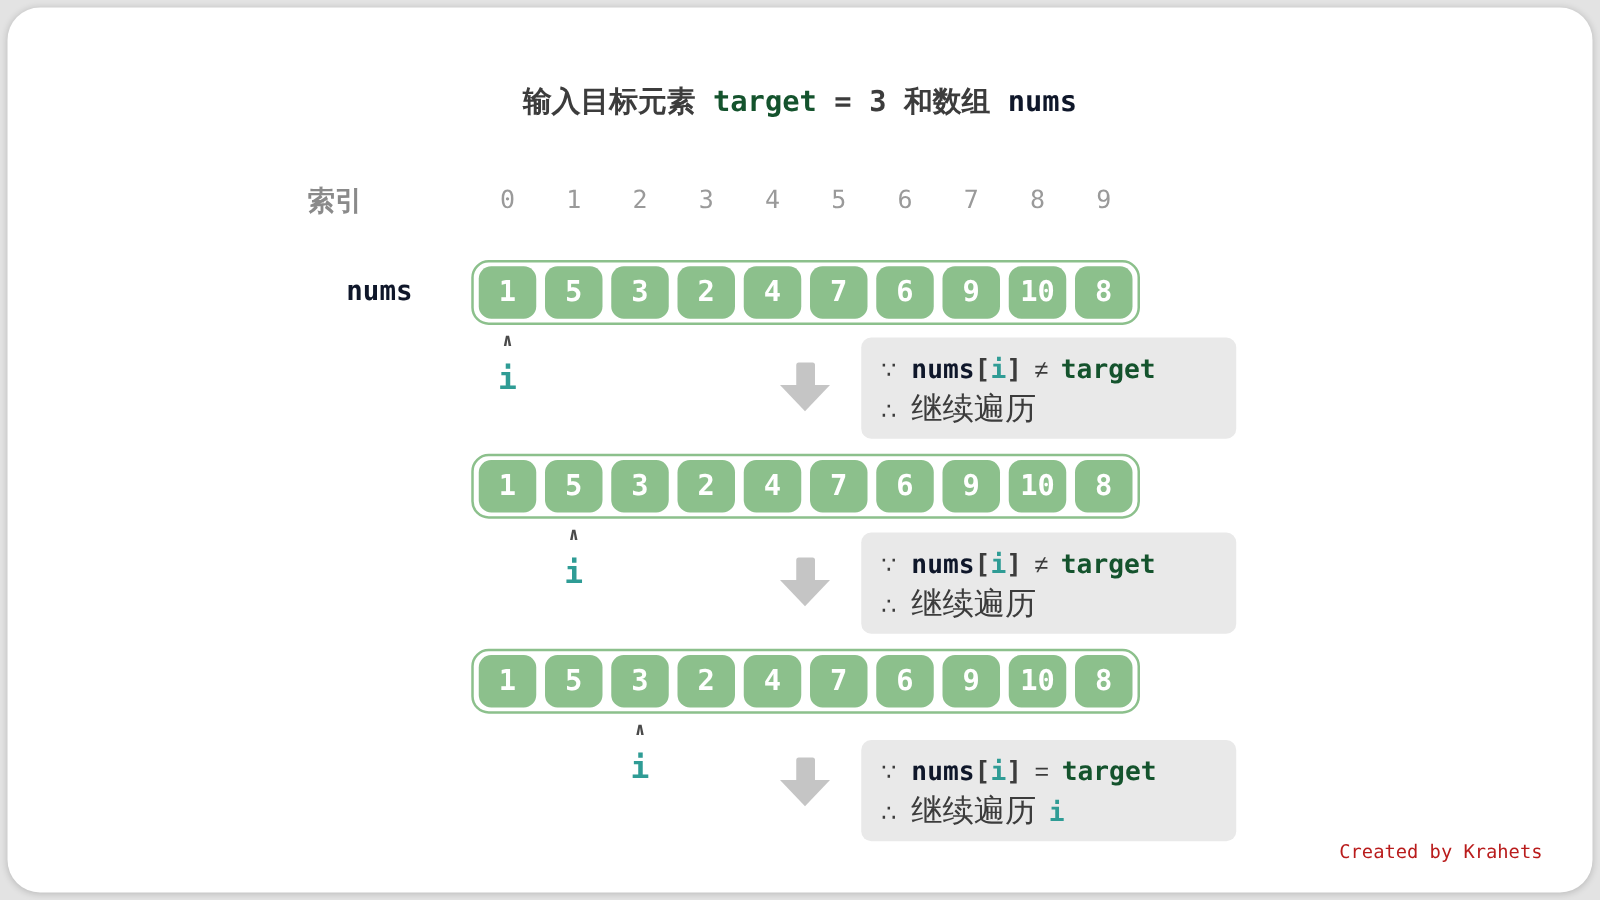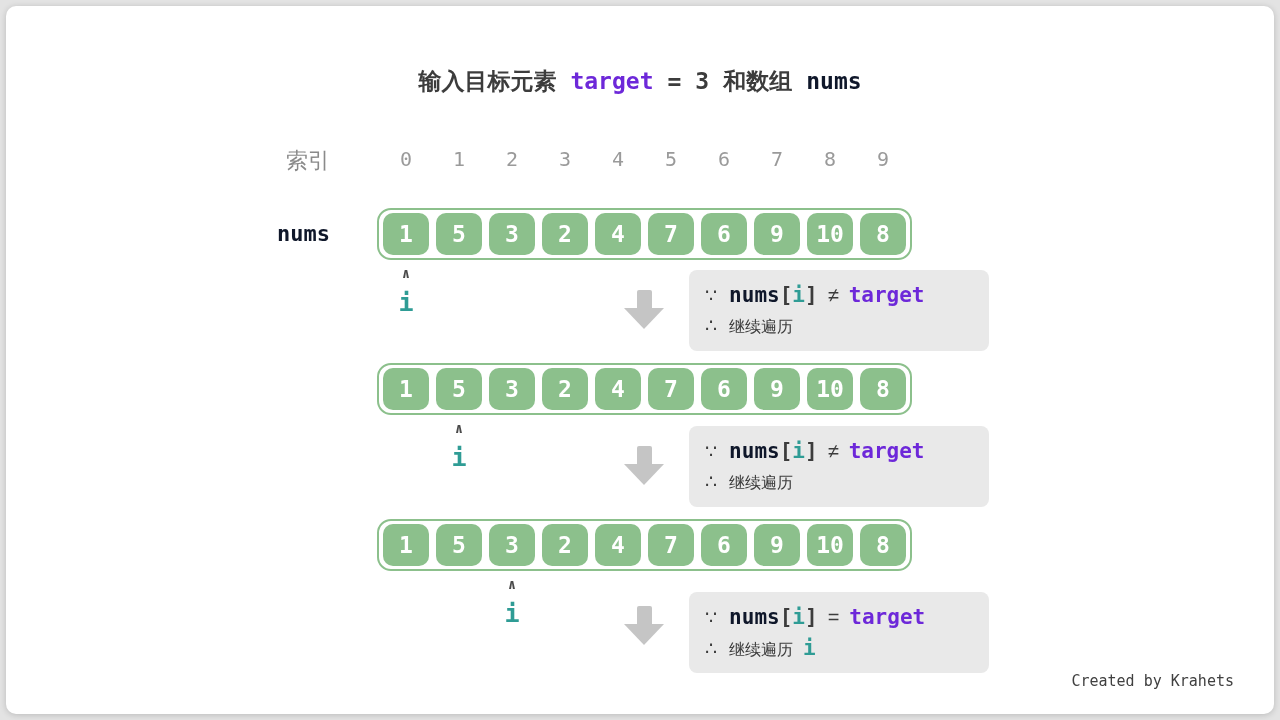--- a/index.html
+++ b/index.html
@@ -7,41 +7,41 @@
     width: 1280px; height: 720px;
     background: #e3e3e3;
     position: relative;
     overflow: hidden;
     font-family: "Liberation Sans", sans-serif;
     color: #3c3c3c;
   }
   .card {
     position: absolute; inset: 6px;
     background: #ffffff;
-    border-radius: 10px;
+    border-radius: 26px;
     box-shadow: 0 1px 6px rgba(0,0,0,0.18);
   }
   .code { font-family: "DejaVu Sans Mono", monospace; font-weight: bold; }
-  .c-blue  { color: #6d28d9; }
+  .c-blue  { color: #14532d; }
   .c-green { color: #0f172a; }
   .c-teal  { color: #2f9c95; }
   .c-dark  { color: #3c3c3c; }
 
   
   .title-row {
     position: absolute; top: 60px; left: 0; width: 100%;
     display: flex; justify-content: center; align-items: baseline;
     gap: 14px; font-size: 23px; font-weight: 600;
   }
   .title-row .code { font-size: 23px; }
 
   
   .index-label {
     position: absolute; left: 240px; top: 140px; width: 84px;
-    text-align: right; font-size: 22px; font-weight: 400; color: #8a8a8a;
+    font-size: 22px; font-weight: 700; color: #8a8a8a;
   }
   .index-digits {
     position: absolute; left: 377px; top: 141px;
     display: flex; gap: 7px;
   }
   .index-digits span {
     width: 46px; text-align: center;
     font-family: "DejaVu Sans Mono", monospace;
     font-size: 20px; color: #9a9a9a;
   }
@@ -108,28 +108,28 @@
     font-size: 20px;
   }
   .note-1 { top: 264px; } .note-2 { top: 420px; } .note-3 { top: 586px; }
   .note .line {
     display: flex; align-items: baseline; line-height: 30px;
     white-space: pre;
   }
   .note .sym { font-size: 19px; margin-right: 12px; }
   .note .code { font-size: 21px; }
   .note .op { margin: 0 10px; font-size: 20px; }
-  .note .concl { font-size: 16px; }
+  .note .concl { font-size: 25px; }
   .note .suffix { margin-left: 10px; font-size: 21px; }
 
   
   .credit {
     position: absolute; right: 40px; bottom: 24px;
     font-family: "DejaVu Sans Mono", monospace;
-    font-size: 15px; color: #404040;
+    font-size: 15px; color: #b91c1c;
   }
 </style>
 </head>
 <body>
 
 <div class="card">
 
   <div class="title-row">
     <span>输入目标元素</span>
     <span class="code c-blue">target</span>

